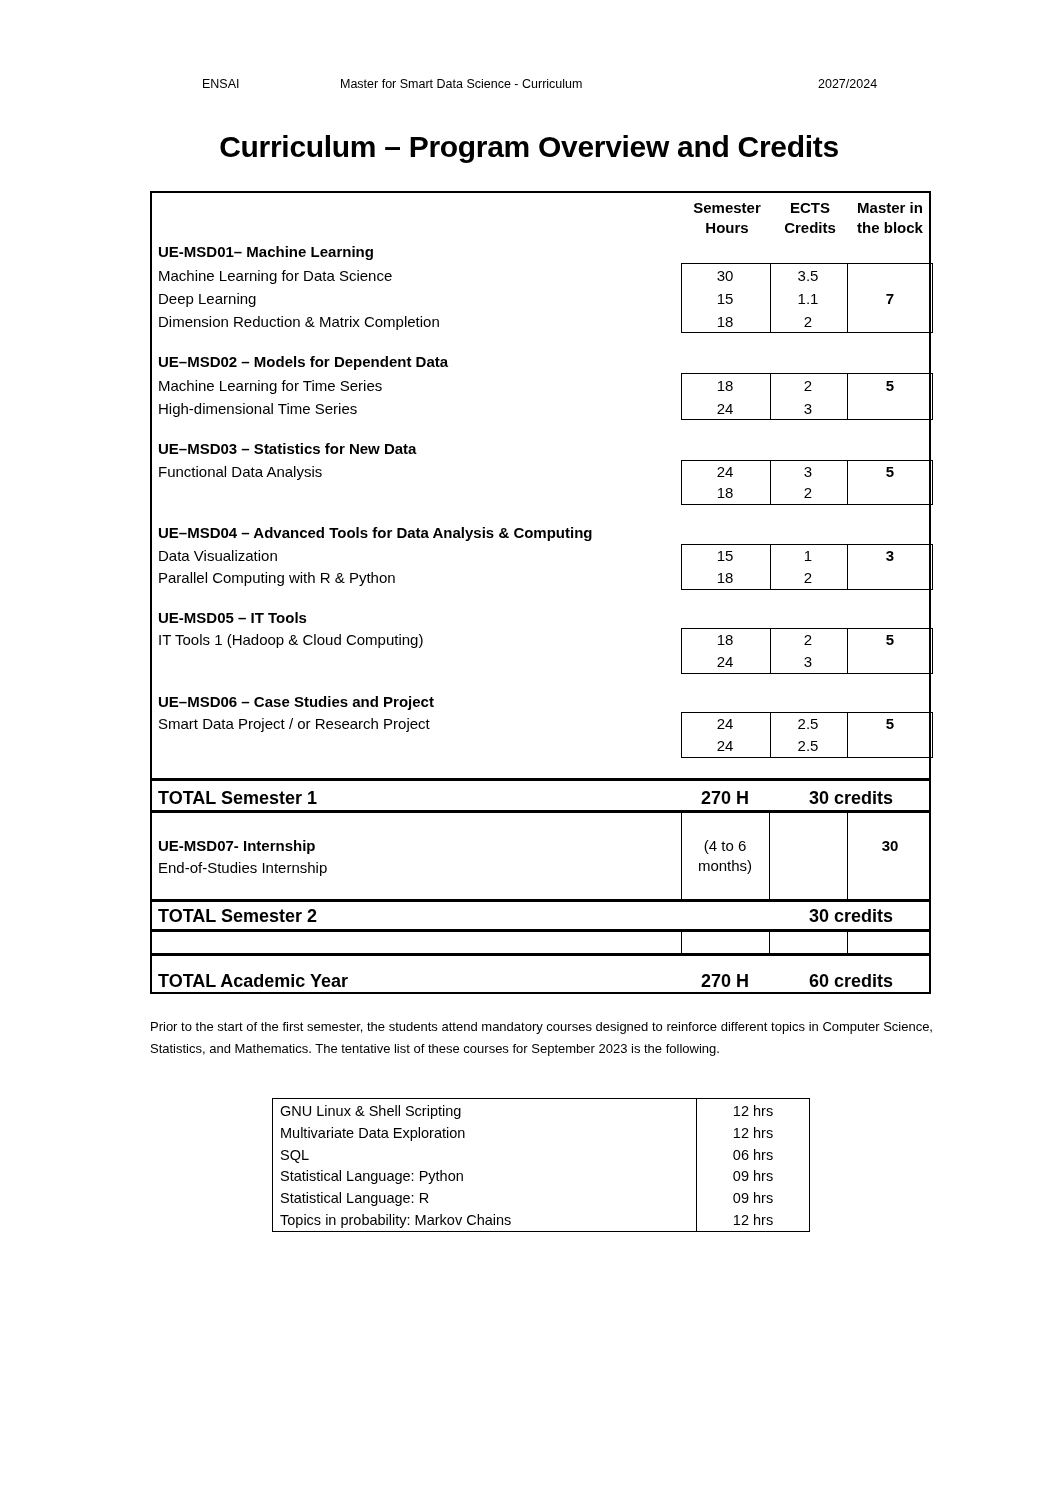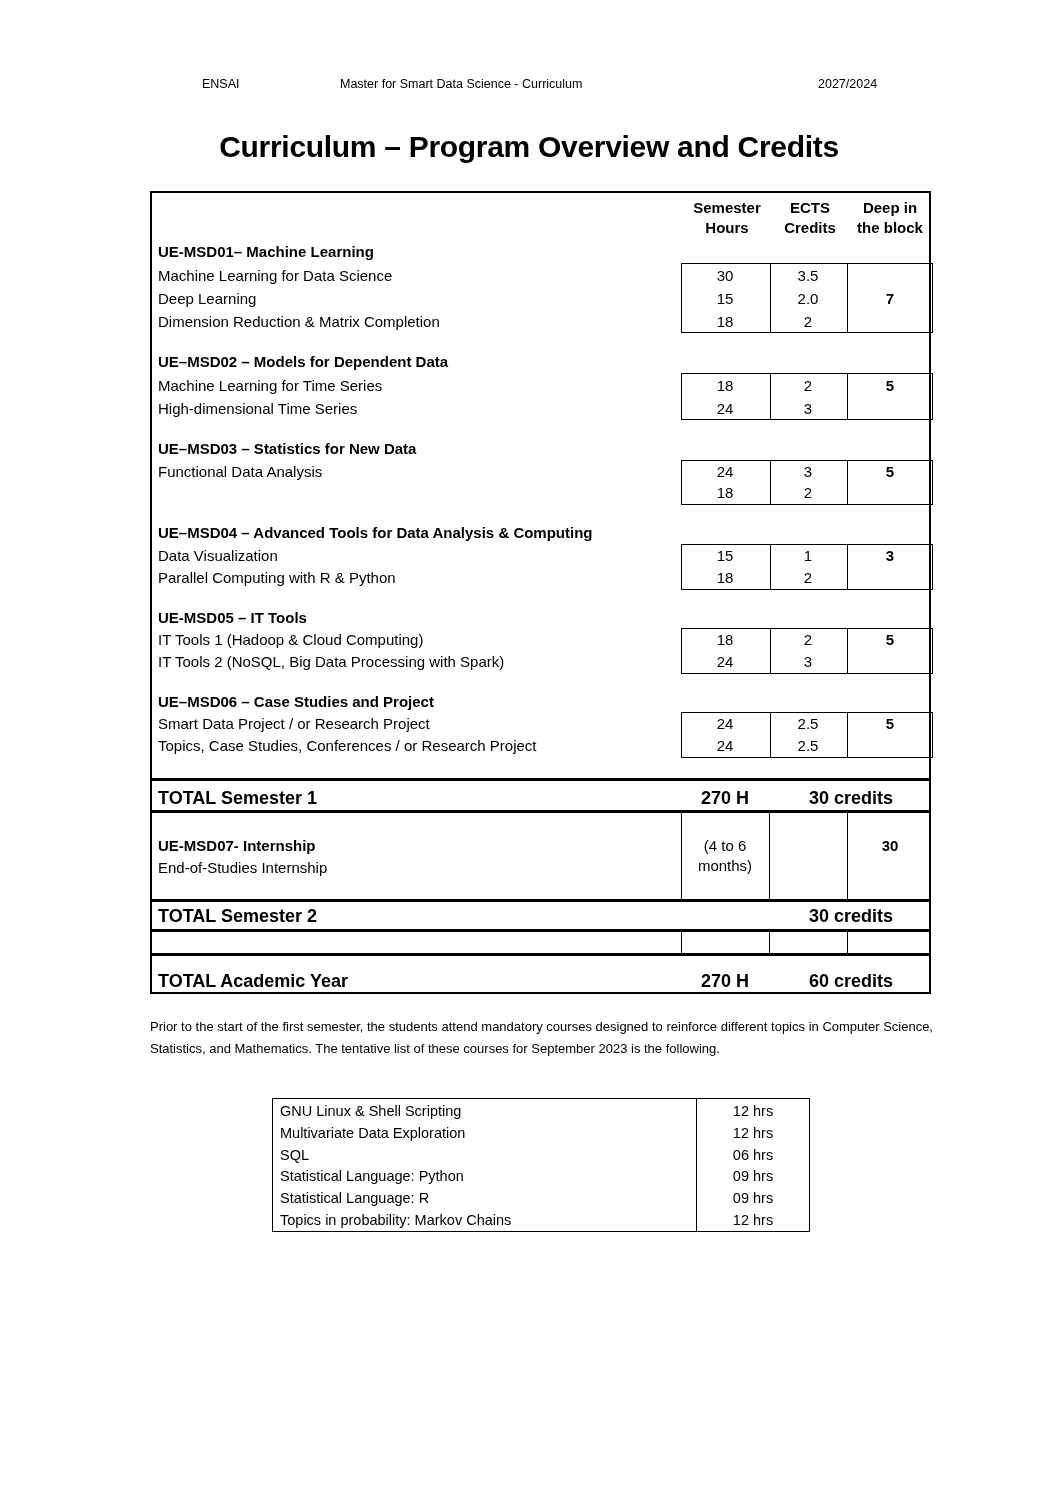--- a/index.html
+++ b/index.html
@@ -33,35 +33,35 @@
 
   <div class="abs txt b c" style="left:525px; top:5px; width:100px;">
     <div>Semester</div>
     <div>Hours</div>
   </div>
   <div class="abs txt b c" style="left:618px; top:5px; width:80px;">
     <div>ECTS</div>
     <div>Credits</div>
   </div>
   <div class="abs txt b c" style="left:697px; top:5px; width:82px;">
-    <div>Deep in</div>
+    <div>Master in</div>
     <div>the block</div>
   </div>
 
   <div class="abs txt b" style="left:6px; top:49px;">UE-MSD01– Machine Learning</div>
   <div class="abs box" style="left:529px; top:70px; width:252px; height:70px;">
     <div class="vline" style="left:88px;"></div>
       <div class="vline" style="left:165px;"></div>
   </div>
   <div class="abs txt" style="left:6px; top:73px;">Machine Learning for Data Science</div>
   <div class="abs txt c" style="left:529px; top:73px; width:88px;">30</div>
   <div class="abs txt c" style="left:617px; top:73px; width:78px;">3.5</div>
   <div class="abs txt" style="left:6px; top:96px;">Deep Learning</div>
   <div class="abs txt c" style="left:529px; top:96px; width:88px;">15</div>
-  <div class="abs txt c" style="left:617px; top:96px; width:78px;">2.0</div>
+  <div class="abs txt c" style="left:617px; top:96px; width:78px;">1.1</div>
   <div class="abs txt b c" style="left:695px; top:96px; width:86px;">7</div>
   <div class="abs txt" style="left:6px; top:119px;">Dimension Reduction &amp; Matrix Completion</div>
   <div class="abs txt c" style="left:529px; top:119px; width:88px;">18</div>
   <div class="abs txt c" style="left:617px; top:119px; width:78px;">2</div>
 
   <div class="abs txt b" style="left:6px; top:159px;">UE–MSD02 – Models for Dependent Data</div>
   <div class="abs box" style="left:529px; top:180px; width:252px; height:47px;">
     <div class="vline" style="left:88px;"></div>
       <div class="vline" style="left:165px;"></div>
   </div>
@@ -100,34 +100,32 @@
 
   <div class="abs txt b" style="left:6px; top:415px;">UE-MSD05 – IT Tools</div>
   <div class="abs box" style="left:529px; top:435px; width:252px; height:46px;">
     <div class="vline" style="left:88px;"></div>
       <div class="vline" style="left:165px;"></div>
   </div>
   <div class="abs txt" style="left:6px; top:437px;">IT Tools 1 (Hadoop &amp; Cloud Computing)</div>
   <div class="abs txt c" style="left:529px; top:437px; width:88px;">18</div>
   <div class="abs txt c" style="left:617px; top:437px; width:78px;">2</div>
   <div class="abs txt b c" style="left:695px; top:437px; width:86px;">5</div>
-  <div class="abs txt" style="left:6px; top:459px;">IT Tools 2 (NoSQL, Big Data Processing with Spark)</div>
   <div class="abs txt c" style="left:529px; top:459px; width:88px;">24</div>
   <div class="abs txt c" style="left:617px; top:459px; width:78px;">3</div>
 
   <div class="abs txt b" style="left:6px; top:499px;">UE–MSD06 – Case Studies and Project</div>
   <div class="abs box" style="left:529px; top:519px; width:252px; height:46px;">
     <div class="vline" style="left:88px;"></div>
       <div class="vline" style="left:165px;"></div>
   </div>
   <div class="abs txt" style="left:6px; top:521px;">Smart Data Project  / or Research Project</div>
   <div class="abs txt c" style="left:529px; top:521px; width:88px;">24</div>
   <div class="abs txt c" style="left:617px; top:521px; width:78px;">2.5</div>
   <div class="abs txt b c" style="left:695px; top:521px; width:86px;">5</div>
-  <div class="abs txt" style="left:6px; top:543px;">Topics, Case Studies, Conferences  / or Research Project</div>
   <div class="abs txt c" style="left:529px; top:543px; width:88px;">24</div>
   <div class="abs txt c" style="left:617px; top:543px; width:78px;">2.5</div>
 
   <div class="hline" style="top:585px;"></div>
   <div class="abs tot" style="left:6px; top:594px;text-align:center;">TOTAL Semester 1</div>
   <div class="abs tot c" style="left:529px; top:594px; width:88px;">270 H</div>
   <div class="abs tot c" style="left:617px; top:594px; width:164px;">30 credits</div>
   <div class="hline" style="top:617px;"></div>
 
   <div class="abs" style="left:529px; top:619px; height:87px; width:0; border-left:1.5px solid #000;"></div>

